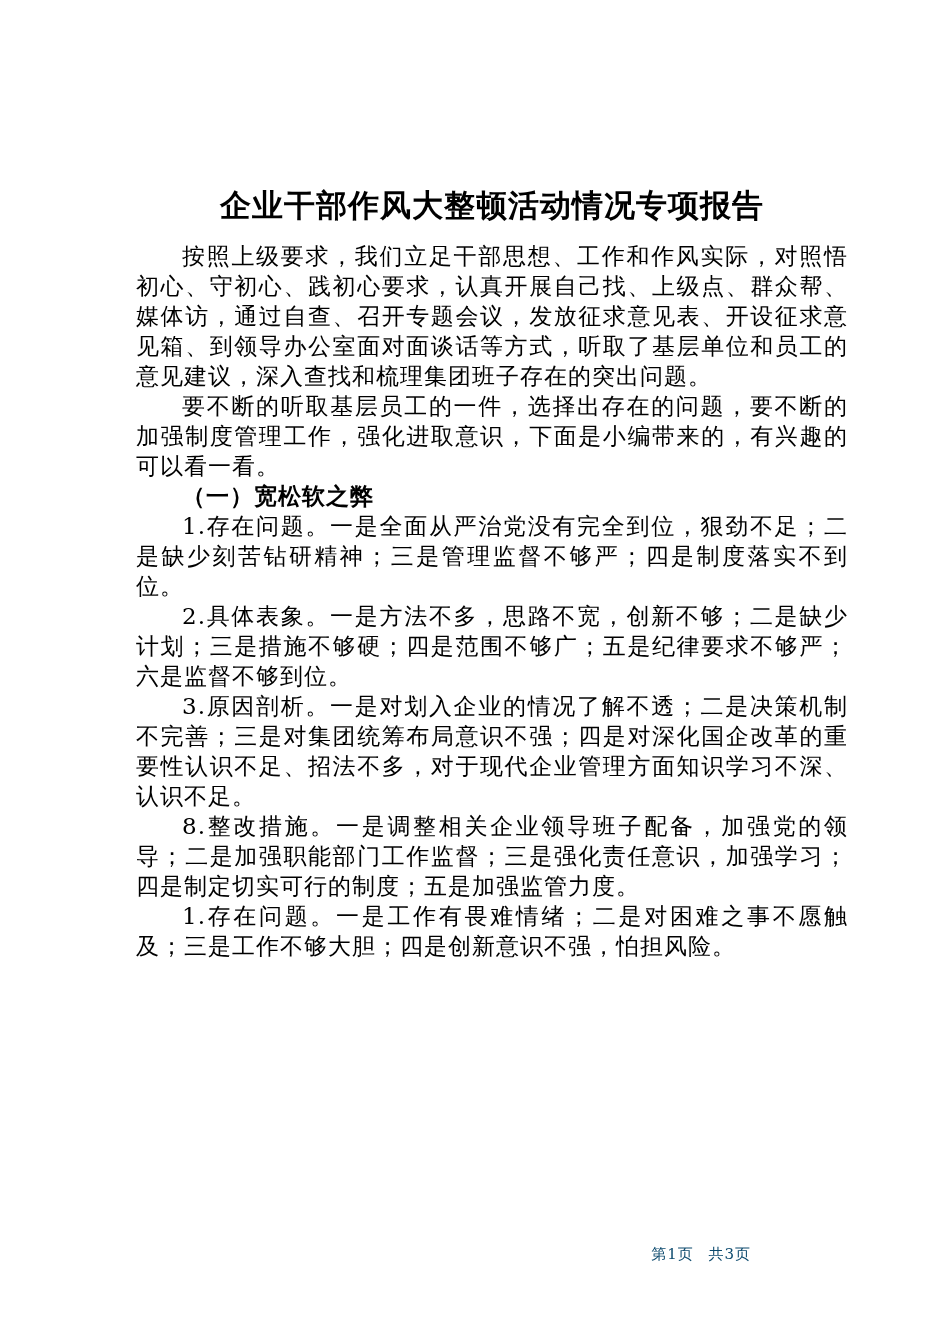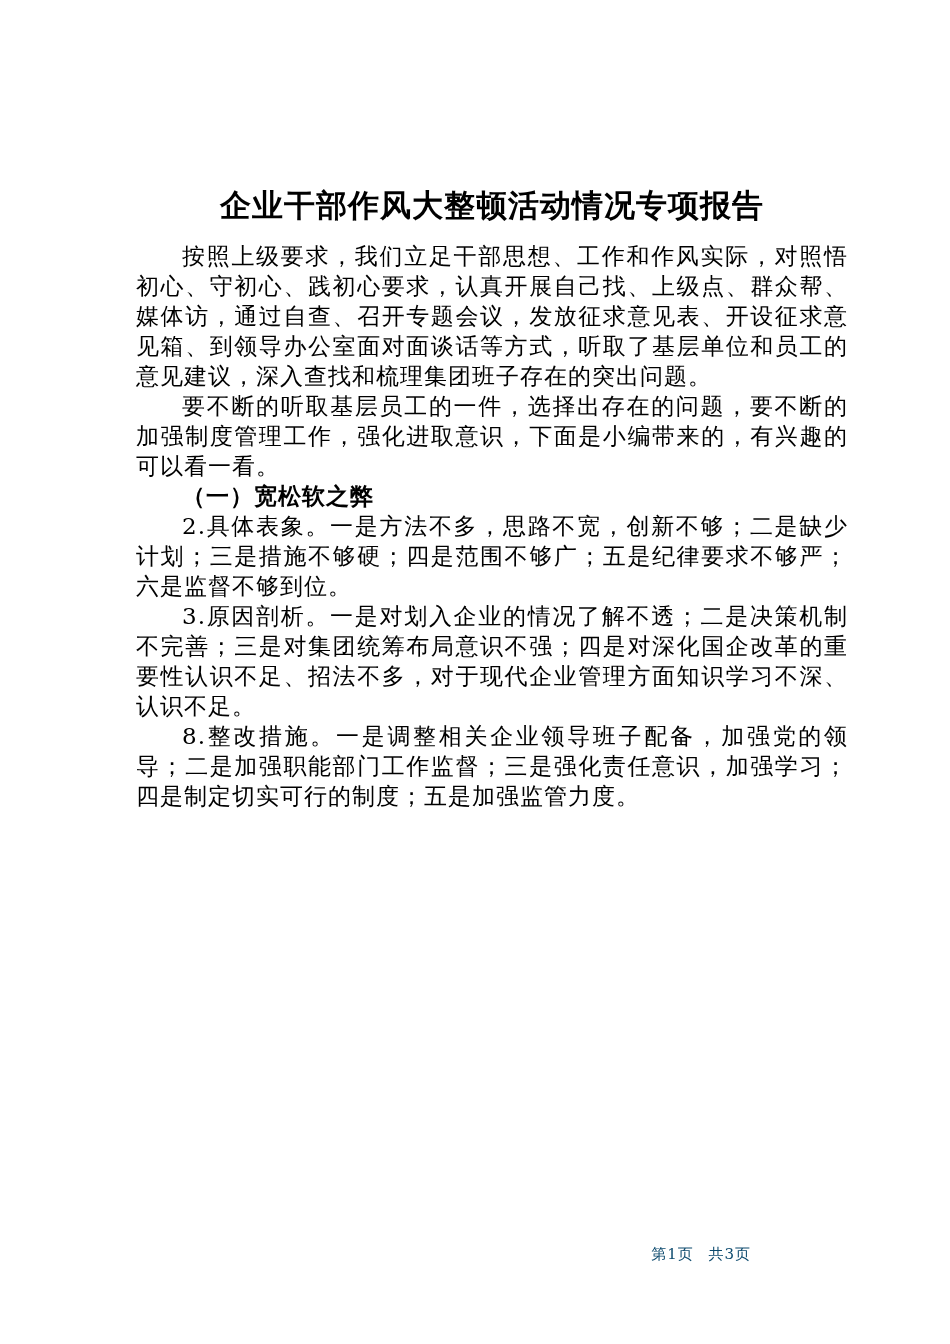--- a/index.html
+++ b/index.html
@@ -64,22 +64,24 @@
 </head>
 <body>
 
 <div class="doc-page">
   <div class="doc-content">
     <h1 class="doc-title">企业干部作风大整顿活动情况专项报告</h1>
     <div class="doc-body" id="doc-body">
         <p>按照上级要求，我们立足干部思想、工作和作风实际，对照悟初心、守初心、践初心要求，认真开展自己找、上级点、群众帮、媒体访，通过自查、召开专题会议，发放征求意见表、开设征求意见箱、到领导办公室面对面谈话等方式，听取了基层单位和员工的意见建议，深入查找和梳理集团班子存在的突出问题。</p>
         <p>要不断的听取基层员工的一件，选择出存在的问题，要不断的加强制度管理工作，强化进取意识，下面是小编带来的，有兴趣的可以看一看。</p>
         <p class="heading">（一）宽松软之弊</p>
+        <p>1.存在问题。一是全面从严治党没有完全到位，狠劲不足；二是缺少刻苦钻研精神；三是管理监督不够严；四是制度落实不到位。</p>
         <p>2.具体表象。一是方法不多，思路不宽，创新不够；二是缺少计划；三是措施不够硬；四是范围不够广；五是纪律要求不够严；六是监督不够到位。</p>
         <p>3.原因剖析。一是对划入企业的情况了解不透；二是决策机制不完善；三是对集团统筹布局意识不强；四是对深化国企改革的重要性认识不足、招法不多，对于现代企业管理方面知识学习不深、认识不足。</p>
         <p>8.整改措施。一是调整相关企业领导班子配备，加强党的领导；二是加强职能部门工作监督；三是强化责任意识，加强学习；四是制定切实可行的制度；五是加强监管力度。</p>
+        <p>1.存在问题。一是工作有畏难情绪；二是对困难之事不愿触及；三是工作不够大胆；四是创新意识不强，怕担风险。</p>
       </div>
   </div>
   <div class="doc-footer">
     <span>第1页</span>
     <span>共3页</span>
   </div>
 </div>
 
 </body></html>

